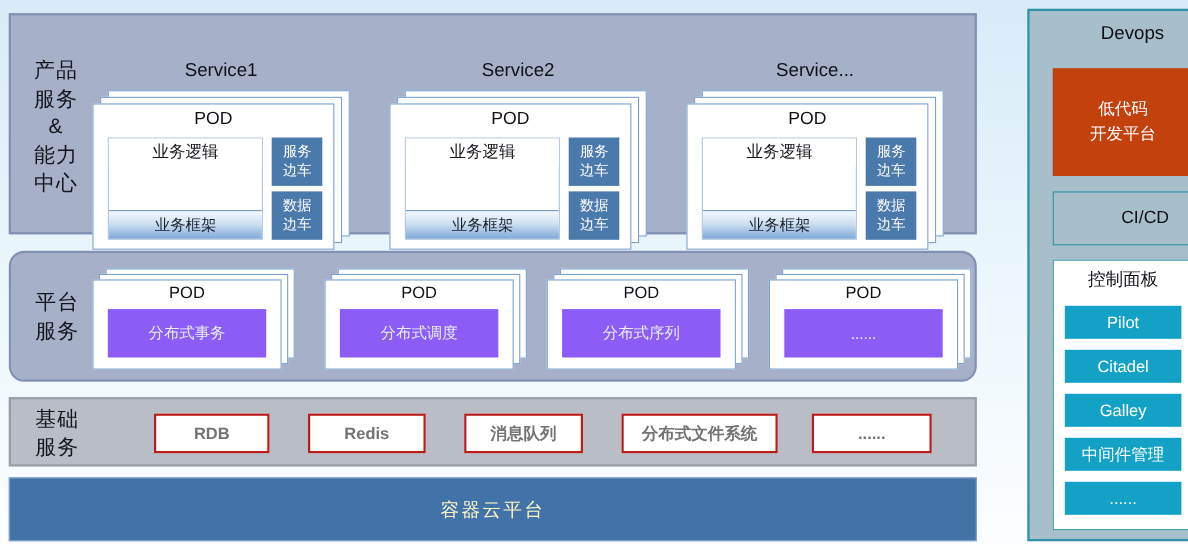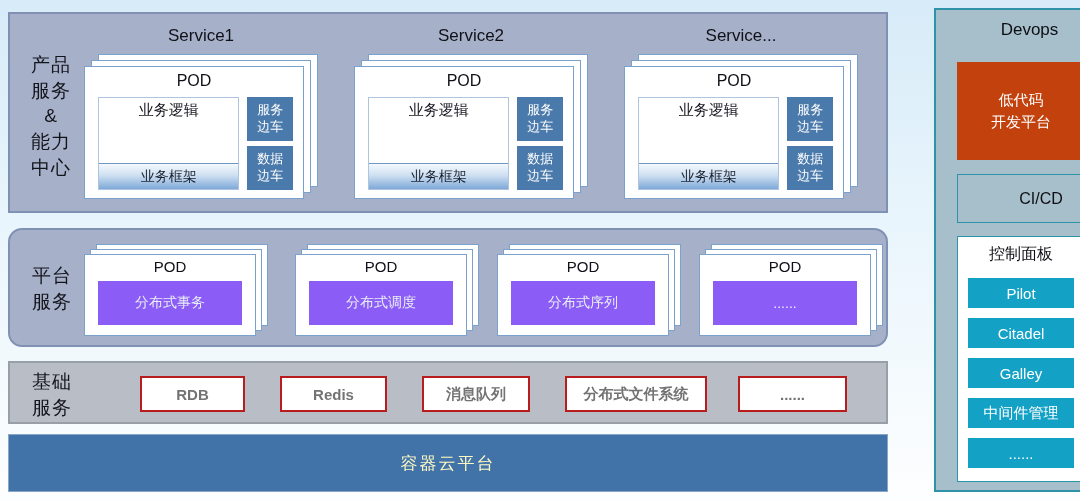--- a/index.html
+++ b/index.html
@@ -18,21 +18,21 @@
   .sec-label{
     position:absolute; text-align:center; font-size:19px; line-height:1.35;
     color:#14141c; font-weight:500; letter-spacing:1px;
   }
   .sec-product .sec-label{ left:12px; top:38px; width:58px; }
   .sec-platform .sec-label{ left:14px; top:33px; width:56px; }
   .sec-basic .sec-label{ left:14px; top:6px; width:56px; }
 
   
   .service-group{ position:absolute; top:12px; width:234px; }
-  .service-title{ text-align:center; font-size:17px; color:#101018; font-weight:500; height:26px; }
+  .service-title{ text-align:center; font-size:17px; color:#101018; font-weight:500; height:26px;margin-top:28px; }
   .pod-stack{ position:relative; width:234px; height:147px; margin-top:2px; }
   .sheet{ position:absolute; background:#ffffff; border:1.5px solid #7ba2cc; }
   .pod-stack .sheet{ width:220px; height:133px; }
   .pod-stack .s3{ left:14px; top:0; }
   .pod-stack .s2{ left:7px;  top:6px; }
   .pod-stack .front{ left:0; top:12px; }
   .pod-title{ text-align:center; font-size:16px; color:#101018; font-weight:500; padding-top:5px; height:28px; }
   .pod-body{ display:flex; gap:8px; margin:2px 10px 0 13px; height:93px; }
   .biz-col{ width:146px; display:flex; flex-direction:column; border:1px solid #aec4df; }
   .biz-logic{ flex:1; display:flex; align-items:center; justify-content:center;

